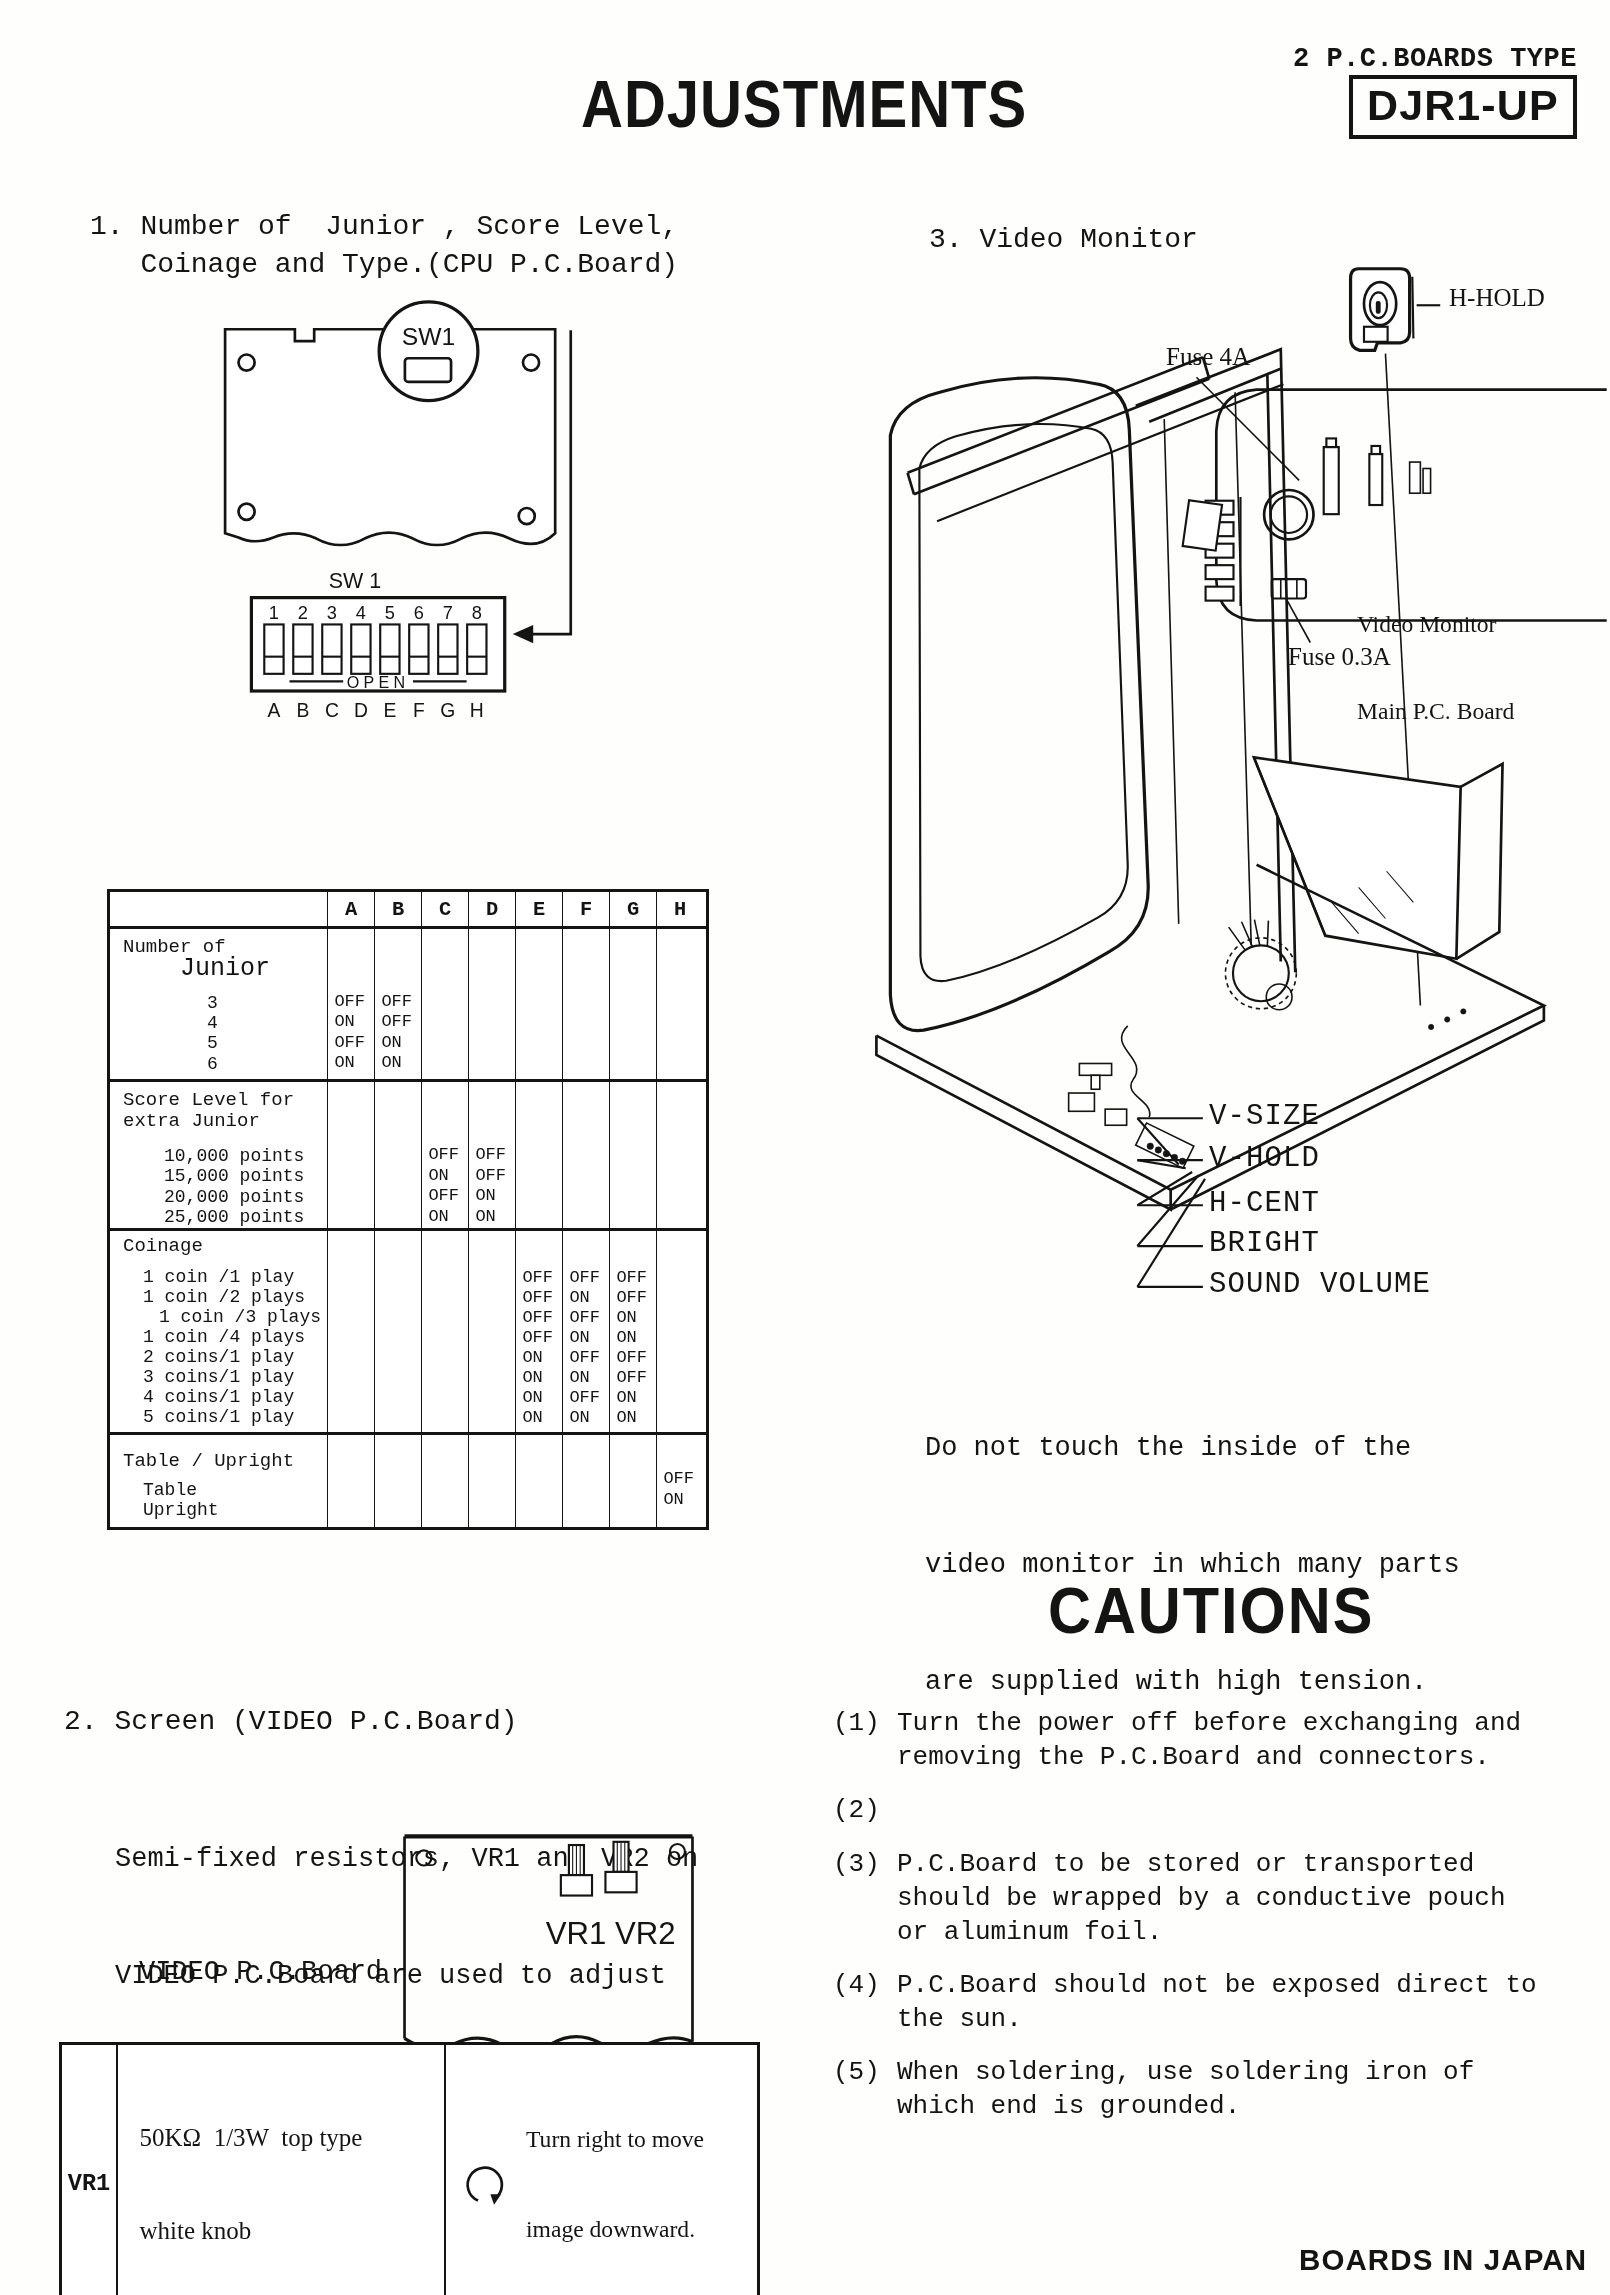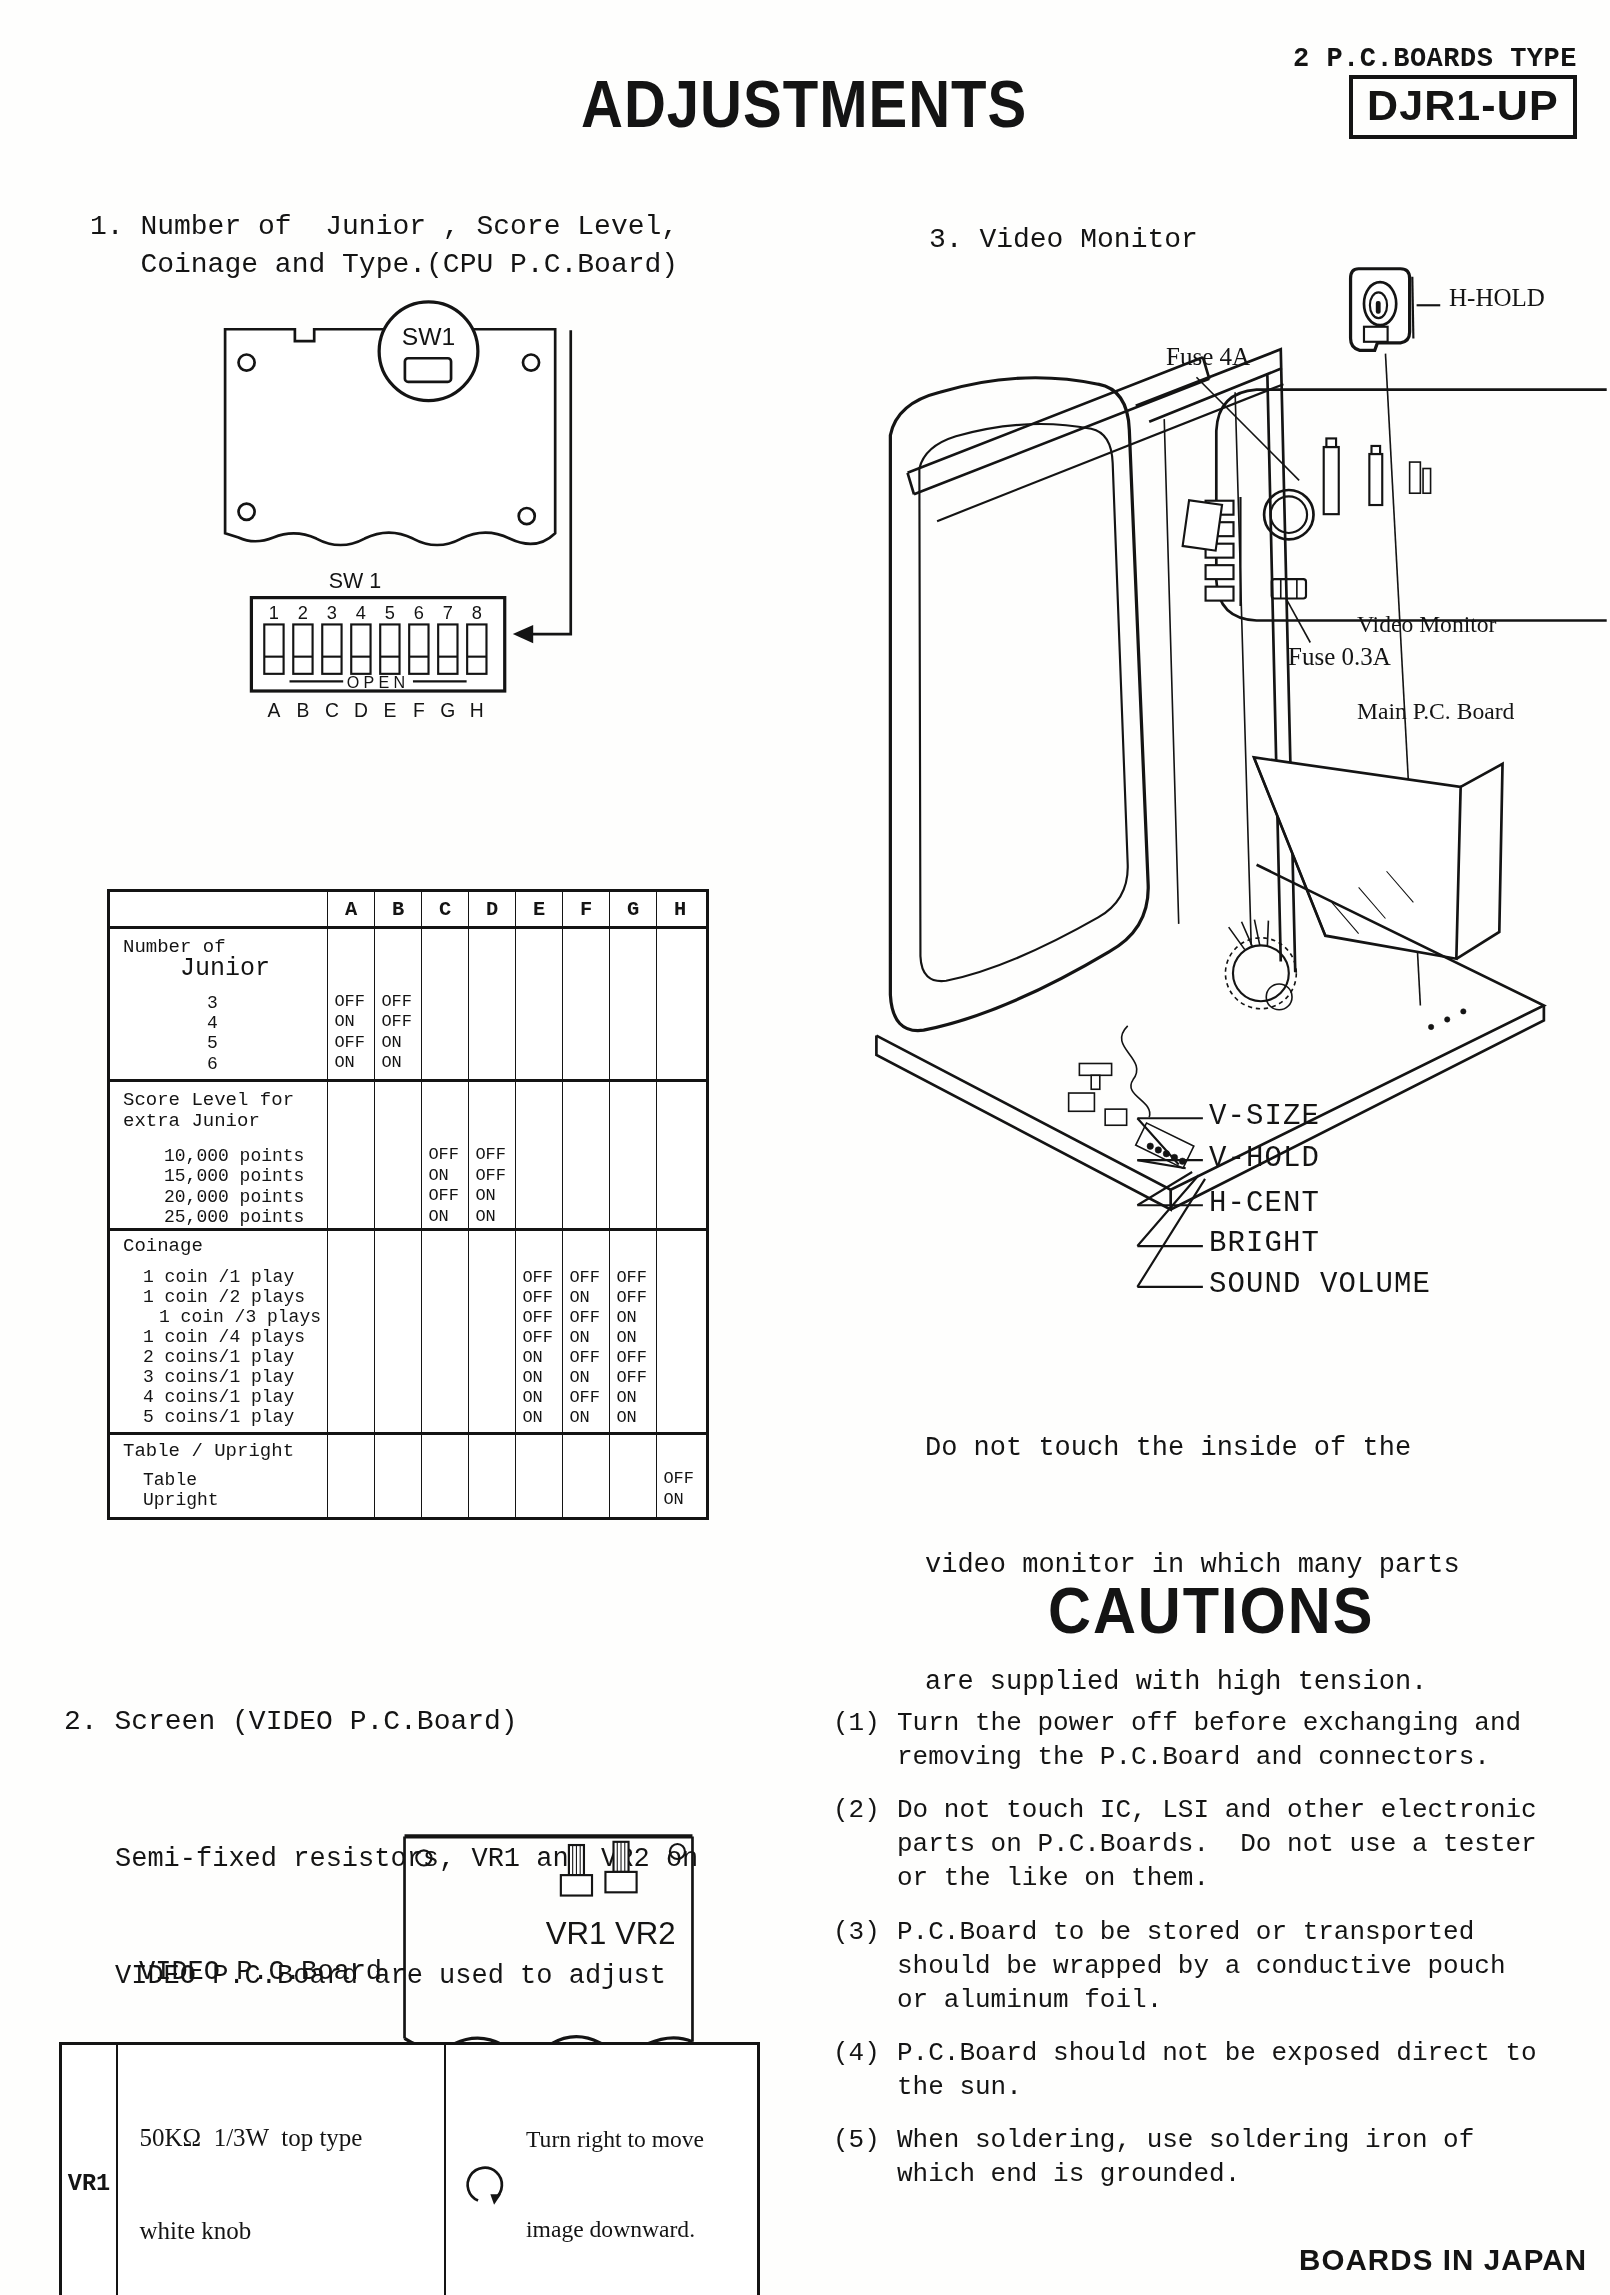--- a/index.html
+++ b/index.html
@@ -376,21 +376,21 @@
           <div class="t-line" style="height: 20px; line-height: 20px; padding-left: 6.4px; font-size: 17px;"></div>
           <div class="t-line" style="height: 20px; line-height: 20px; padding-left: 6.4px; font-size: 17px;"></div>
           <div class="t-line" style="height: 20px; line-height: 20px; padding-left: 6.4px; font-size: 17px;"></div>
           <div class="t-line" style="height: 20px; line-height: 20px; padding-left: 6.4px; font-size: 17px;"></div>
           <div class="t-line" style="height: 20px; line-height: 20px; padding-left: 6.4px; font-size: 17px;"></div>
           <div class="t-line" style="height: 20px; line-height: 20px; padding-left: 6.4px; font-size: 17px;"></div>
           <div class="t-line" style="height: 20px; line-height: 20px; padding-left: 6.4px; font-size: 17px;"></div>
         </div>
       </div>
       <div class="t-row">
-        <div class="t-cell" style="padding-top: 5.4px; padding-bottom: 6.4px;">
+        <div class="t-cell" style="padding-top: 5.4px; padding-bottom: 6.4px; margin-top: 10px;">
           <div class="t-line" style="height: 21.5px; line-height: 21.5px; padding-left: 13px; font-size: 19px;">Table / Upright</div>
           <div class="t-line" style="height: 7.5px;"></div>
           <div class="t-line" style="height: 20.4px; line-height: 20.4px; padding-left: 33px; font-size: 18px;">Table</div>
           <div class="t-line" style="height: 20.4px; line-height: 20.4px; padding-left: 33px; font-size: 18px;">Upright</div>
         </div>
         <div class="t-cell">
           <div class="t-line" style="height: 34px;"></div>
           <div class="t-line" style="height: 20.4px; line-height: 20.4px; padding-left: 6.4px; font-size: 17px;"></div>
           <div class="t-line" style="height: 20.4px; line-height: 20.4px; padding-left: 6.4px; font-size: 17px;"></div>
         </div>
@@ -550,25 +550,20 @@
   <div id="cautions-list">
       <div class="caution-item">
         <div class="caution-num">(1)</div>
         <div class="caution-lines">
           <div>Turn the power off before exchanging and</div>
           <div>removing the P.C.Board and connectors.</div>
         </div>
       </div>
       <div class="caution-item">
         <div class="caution-num">(2)</div>
-        <div class="caution-lines">
-          <div>Do not touch IC, LSI and other electronic</div>
-          <div>parts on P.C.Boards.  Do not use a tester</div>
-          <div>or the like on them.</div>
-        </div>
       </div>
       <div class="caution-item">
         <div class="caution-num">(3)</div>
         <div class="caution-lines">
           <div>P.C.Board to be stored or transported</div>
           <div>should be wrapped by a conductive pouch</div>
           <div>or aluminum foil.</div>
         </div>
       </div>
       <div class="caution-item">

